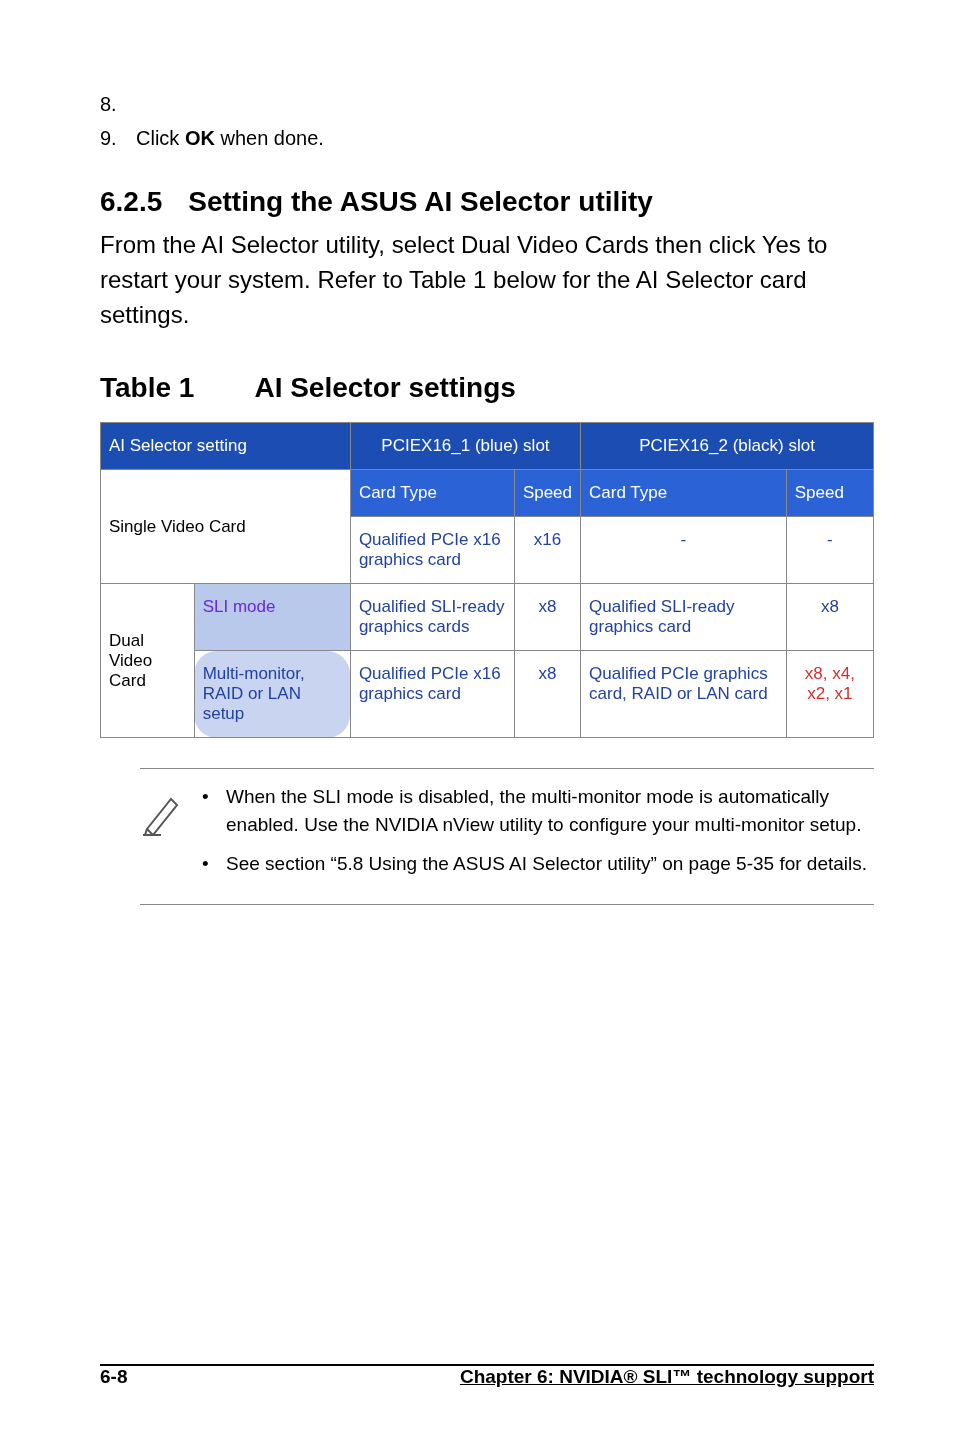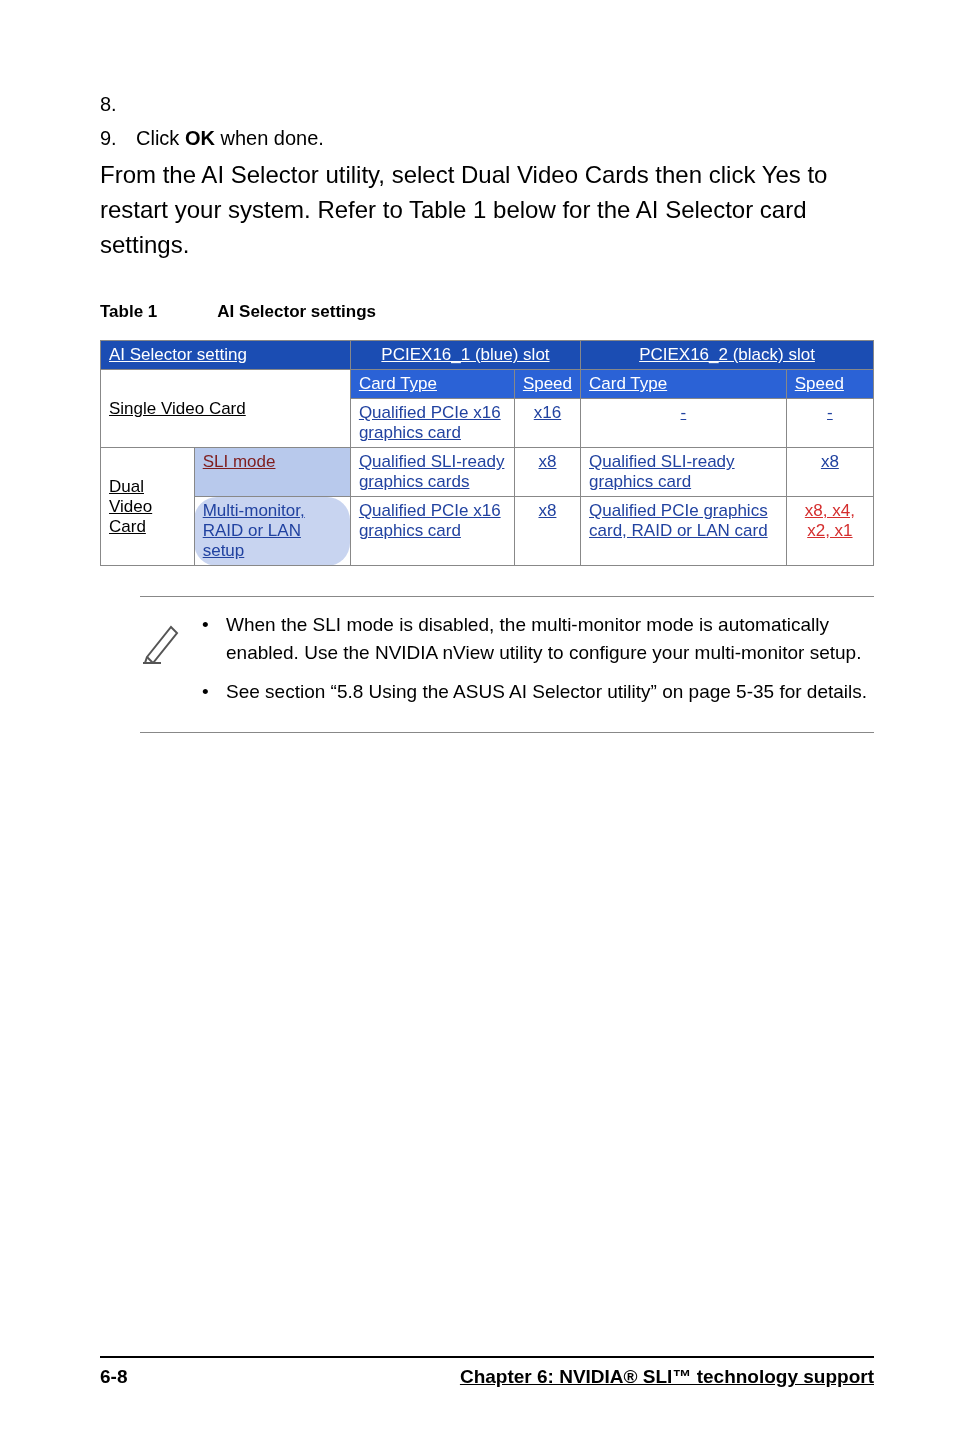--- a/index.html
+++ b/index.html
@@ -28,54 +28,53 @@
     margin-bottom: 10px;
     display:flex;
     gap: 26px;
   }
   .para {
     font-size: 24px;
     line-height: 1.45;
     margin-top: 4px;
   }
   .subhead {
-    font-size: 17px;
+    font-size: 28px;
     font-weight: bold;
     margin-top: 40px;
     margin-bottom: 18px;
     display:flex;
     gap: 60px;
   }
   table.selector {
     border-collapse: collapse;
     width: 100%;
     font-size: 17px;
   }
   table.selector th, table.selector td {
     border: 1px solid #888;
-    padding: 4px 8px;
+    padding: 13px 8px;
     vertical-align: top;
-    text-decoration: underline;
   }
   .hdr-row1 th {
     background: #1b4db3;
     color: #fff;
     border-color:#888;
     font-weight: normal;
     text-align:left;
     padding: 4px 8px;
   }
   .hdr-row2 th {
     background: #2b62d6;
     color: #fff;
     border-color:#888;
     font-weight: normal;
     text-align:left;
   }
-  td.row-side1 { background: #b8c9ec; color:#7f1d1d; vertical-align:middle; text-align:left;margin-top:44px;}
+  td.row-side1 { background: #b8c9ec; color:#6d28d9; vertical-align:middle; text-align:left;margin-top:44px;}
   td.row-side2 { background: #c8d4f0; color:#2142a0; vertical-align:middle;border-radius:23px;}
   td.val-blue  { color:#2142a0; }
   td.val-red   { color:#d42e2e; }
   td.speed     { text-align:center; }
   .note-box {
     margin-top: 30px;
     display:flex;
     gap: 20px;
     border-top: 1px solid #888;
     border-bottom: 1px solid #888;
@@ -89,21 +88,21 @@
   }
   .note-list { font-size: 19px; line-height:1.45; }
   .note-list .bullet { display:flex; margin-bottom:12px;}
   .note-list .dot { width:24px; flex:none; }
   .footer {
     display:flex;
     justify-content:space-between;
     align-items:center;
     font-size: 19px;
     border-top: 2px solid #000;
-    padding-top: 8px;
+    padding-top: 0;
     margin-top: 30px;
   }
   .footer-page { font-weight:bold; }
   .footer-title { font-weight:bold;text-decoration:underline; }
 </style>
 </head>
 <body>
 
 <div class="page">
   <div class="content">
@@ -111,20 +110,24 @@
     <div class="ol-item">
       <div class="ol-num">8.</div>
     </div>
     <div class="ol-item">
       <div class="ol-num">9.</div>
       <div>
         <span>Click </span><b>OK</b><span> when done.</span>
       </div>
     </div>
 
+    <div class="section-title">
+      <span>6.2.5</span>
+      <span>Setting the ASUS AI Selector utility</span>
+    </div>
     <div class="para">From the AI Selector utility, select Dual Video Cards then click Yes to restart your system. Refer to Table 1 below for the AI Selector card settings.</div>
 
     <div class="subhead">
       <span>Table 1</span>
       <span>AI Selector settings</span>
     </div>
 
     <table class="selector">
       <tbody>
           <tr class="hdr-row1">

